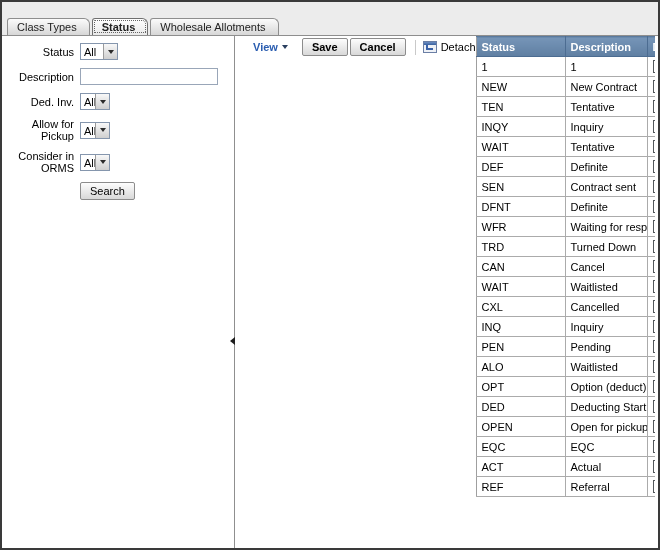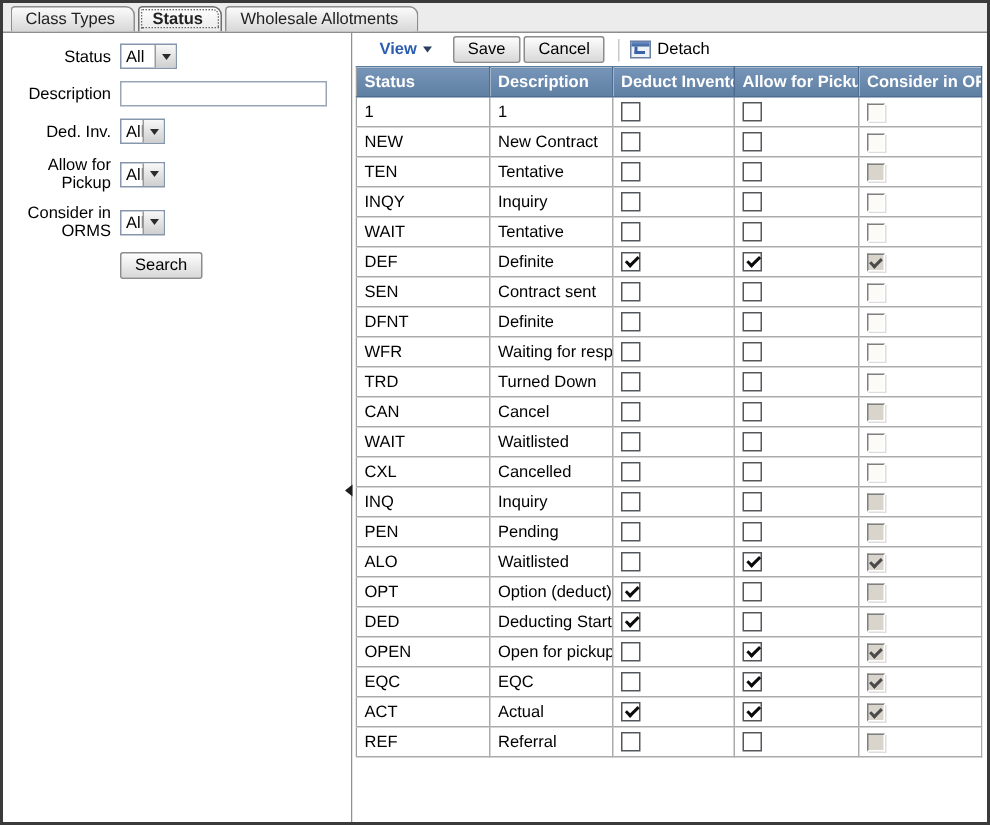--- a/index.html
+++ b/index.html
@@ -2,50 +2,50 @@
 <html><head>
 <meta charset="utf-8">
 <style>
   * { margin:0; padding:0; box-sizing:border-box; }
   html,body { width:660px; height:550px; }
   body { font-family:"Liberation Sans", sans-serif; font-size:11px; color:#000; background:#fff; }
 
   .window { width:660px; height:550px; border:2px solid #3a3a3a; background:#fff; display:flex; flex-direction:column; overflow:hidden; }
 
   
-  .tabbar { height:20px; background:#ececec; border-bottom:1px solid #8e8e8e; display:flex; align-items:flex-end; padding-left:5px; flex:0 0 auto; }
+  .tabbar { height:34px; background:#ececec; border-bottom:1px solid #8e8e8e; display:flex; align-items:flex-end; padding-left:5px; flex:0 0 auto; }
   .tab { position:relative; padding:2px 12px 2px 9px; margin-right:2px; border:1px solid #8e8e8e; border-bottom:none;
          border-radius:3px 6px 0 0; background:linear-gradient(#fbfbfb,#d7d7d7); color:#222; cursor:default; white-space:nowrap; }
   .tab.active { font-weight:bold; background:linear-gradient(#ffffff,#e9e9e9); border-color:#6f6f6f; outline:1px dotted #666; outline-offset:-3px; }
 
   
   .content { flex:1; display:flex; position:relative; background:#fff; min-height:0; }
   .left-panel { width:233px; flex:0 0 233px; background:#fff; border-right:1px solid #8f8f8f; padding-top:7px; }
-  .right-panel { flex:1; display:flex; flex-direction:column; background:#fff; padding-left:2px; padding-right:3px; min-width:0; }
+  .right-panel { flex:1; display:flex; flex-direction:row; background:#fff; padding-left:2px; padding-right:3px; min-width:0; }
 
   .splitter-arrow { position:absolute; left:228px; top:301px; width:0; height:0;
     border-top:4px solid transparent; border-bottom:4px solid transparent; border-right:5px solid #1d1d1d; cursor:pointer; }
 
   
   .frow { display:flex; align-items:center; margin-bottom:8px; }
   .flabel { width:78px; text-align:right; padding-right:6px; flex:0 0 78px; }
   .select { display:inline-flex; align-items:stretch; height:17px; border:1px solid #8596ad; background:#fff; }
   .select .val { padding:2px 2px 0 3px; overflow:hidden; }
   .select .btn { width:14px; flex:0 0 14px; background:linear-gradient(#f8f8f8,#cfcfcf); border-left:1px solid #9b9b9b; display:flex; align-items:center; justify-content:center; cursor:pointer; }
   .caret { width:0; height:0; border-left:3px solid transparent; border-right:3px solid transparent; border-top:4px solid #2b2b2b; }
   .select.wide { width:38px; } .select.narrow { width:30px; }
   .text-input { width:138px; height:17px; border:1px solid #99a6b8; font-family:"Liberation Sans",sans-serif; font-size:11px; padding:0 3px; }
   .push-btn { height:18px; padding:1px 9px 2px 9px; border:1px solid #8c8c8c; border-radius:2px;
               background:linear-gradient(#fdfdfd,#d8d8d8); font-family:"Liberation Sans",sans-serif; font-size:11px; cursor:pointer; }
 
   
   .toolbar { height:22px; flex:0 0 22px; display:flex; align-items:center; padding-left:16px; background:#fff; }
   .view-menu { display:inline-flex; align-items:center; gap:4px; color:#2a5db0; font-weight:bold; cursor:pointer; margin-right:14px; }
   .view-menu .caret { border-top-color:#2a3f5f; }
-  .tb-btn { margin-right:2px; }
+  .tb-btn { margin-right:2px;font-weight:bold; }
   .tb-sep { width:1px; height:15px; background:#c9c9c9; margin:0 7px; }
   .detach { display:inline-flex; align-items:flex-end; gap:4px; cursor:pointer; }
   .detach-icon { position:relative; width:14px; height:12px; border:1px solid #6b7fa5; background:#eef1f6; display:inline-block; }
   .detach-icon::before { content:""; position:absolute; left:0; top:0; right:0; height:3px; background:linear-gradient(#6d8fc4,#38619f); }
   .detach-icon::after { content:""; position:absolute; left:2px; bottom:2px; width:5px; height:3px; border-left:2px solid #3a62a8; border-bottom:2px solid #3a62a8; }
 
   
   .grid-wrap { flex:1; overflow:hidden; }
   table.grid { border-collapse:collapse; width:100%; table-layout:fixed; border-left:1px solid #9f9f9f; border-right:1px solid #9f9f9f; }
   col.c1{width:89px} col.c2{width:82px} col.c3{width:81px} col.c4{width:83px}

